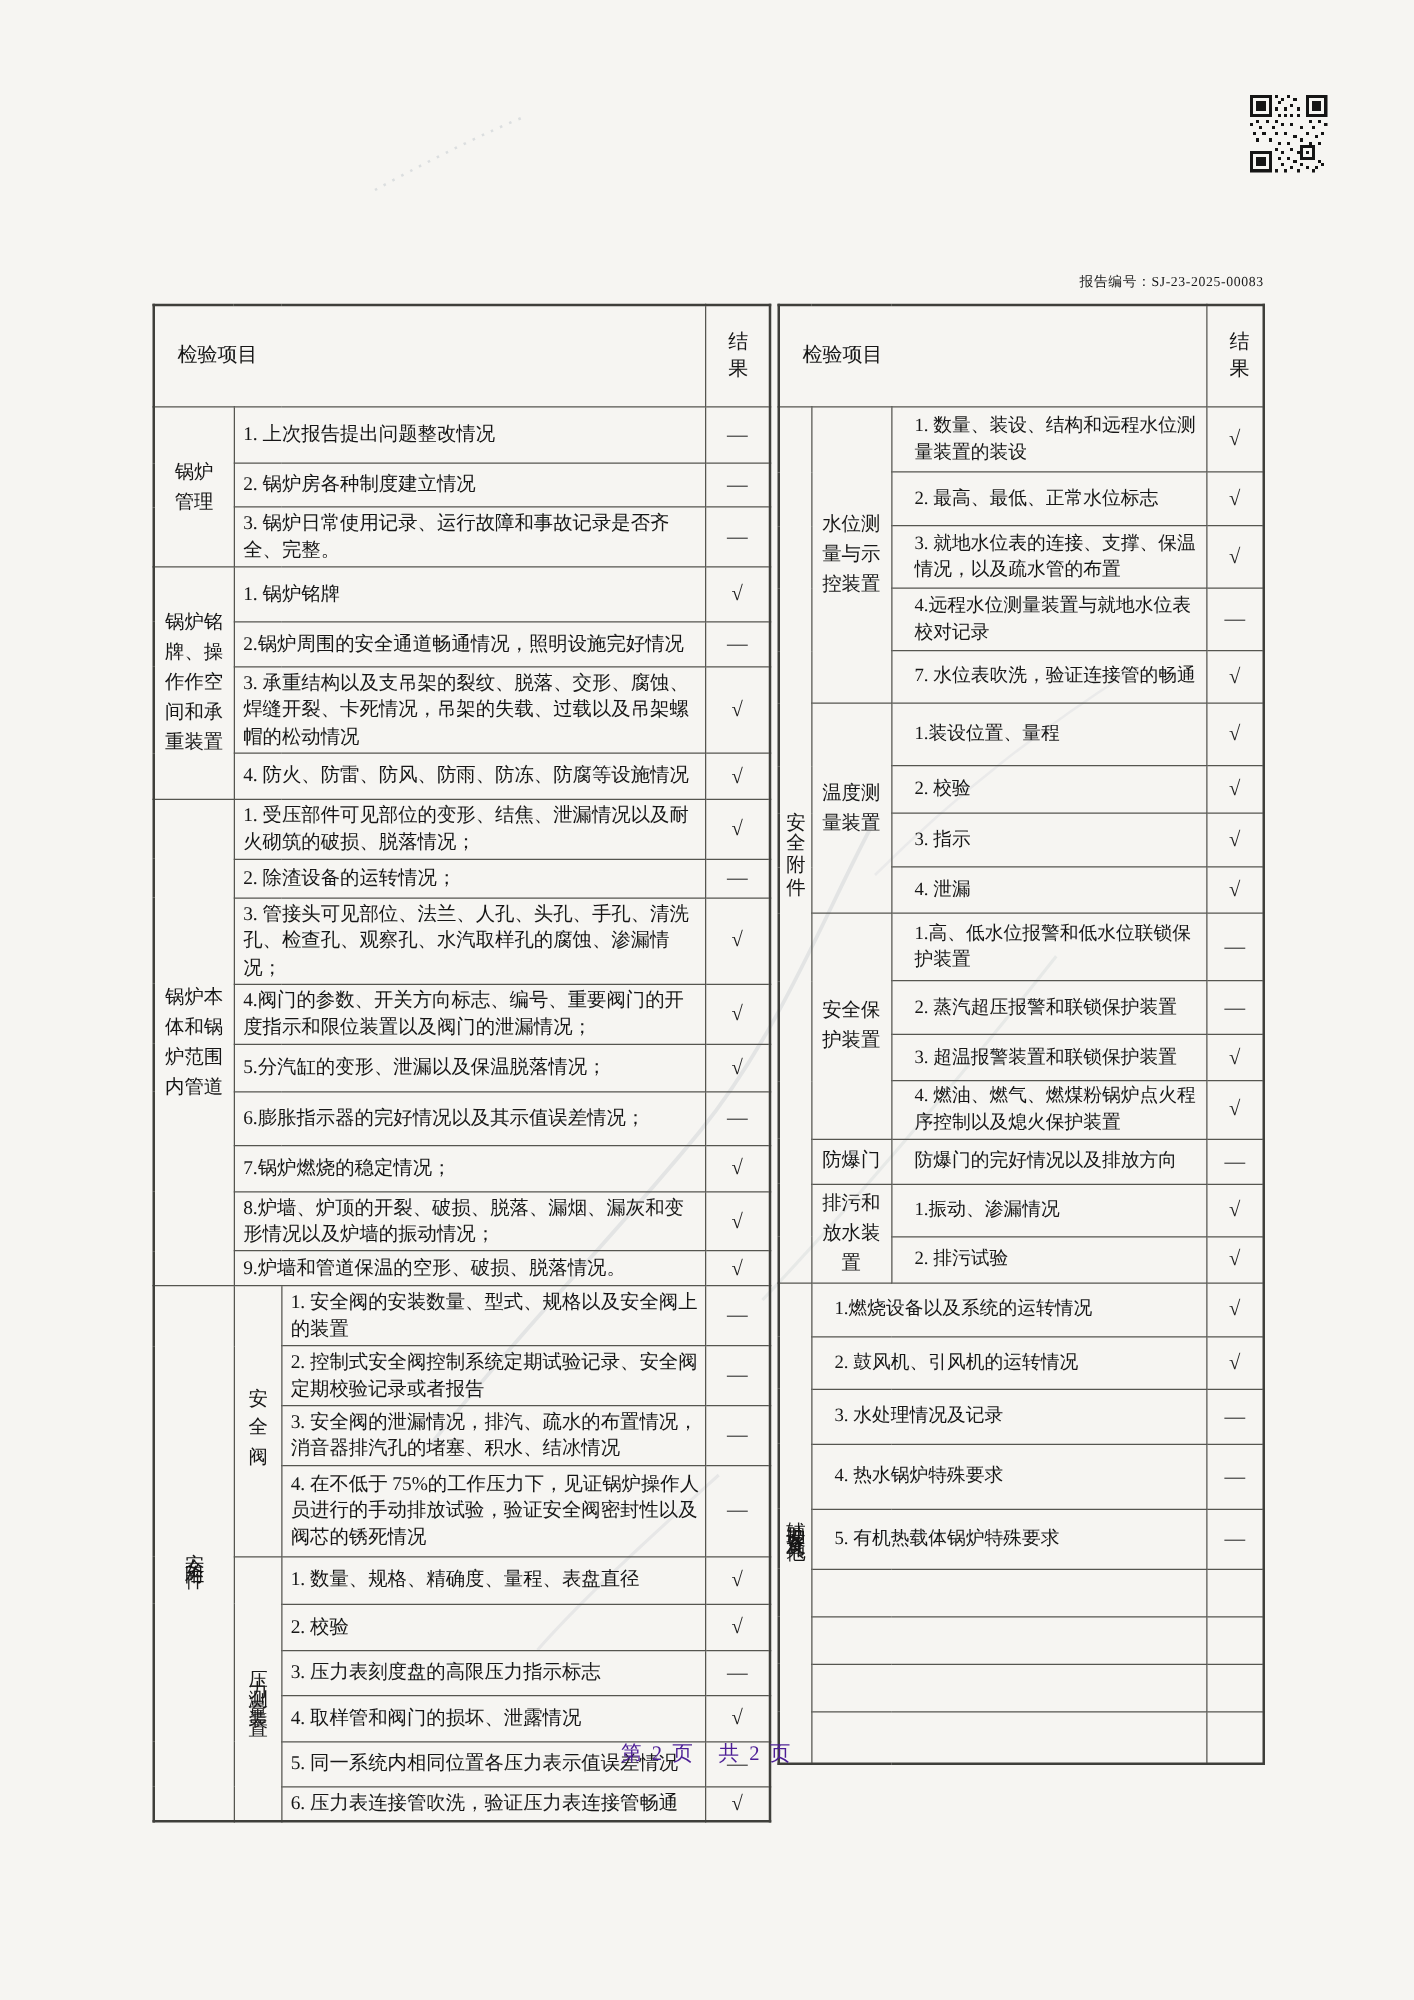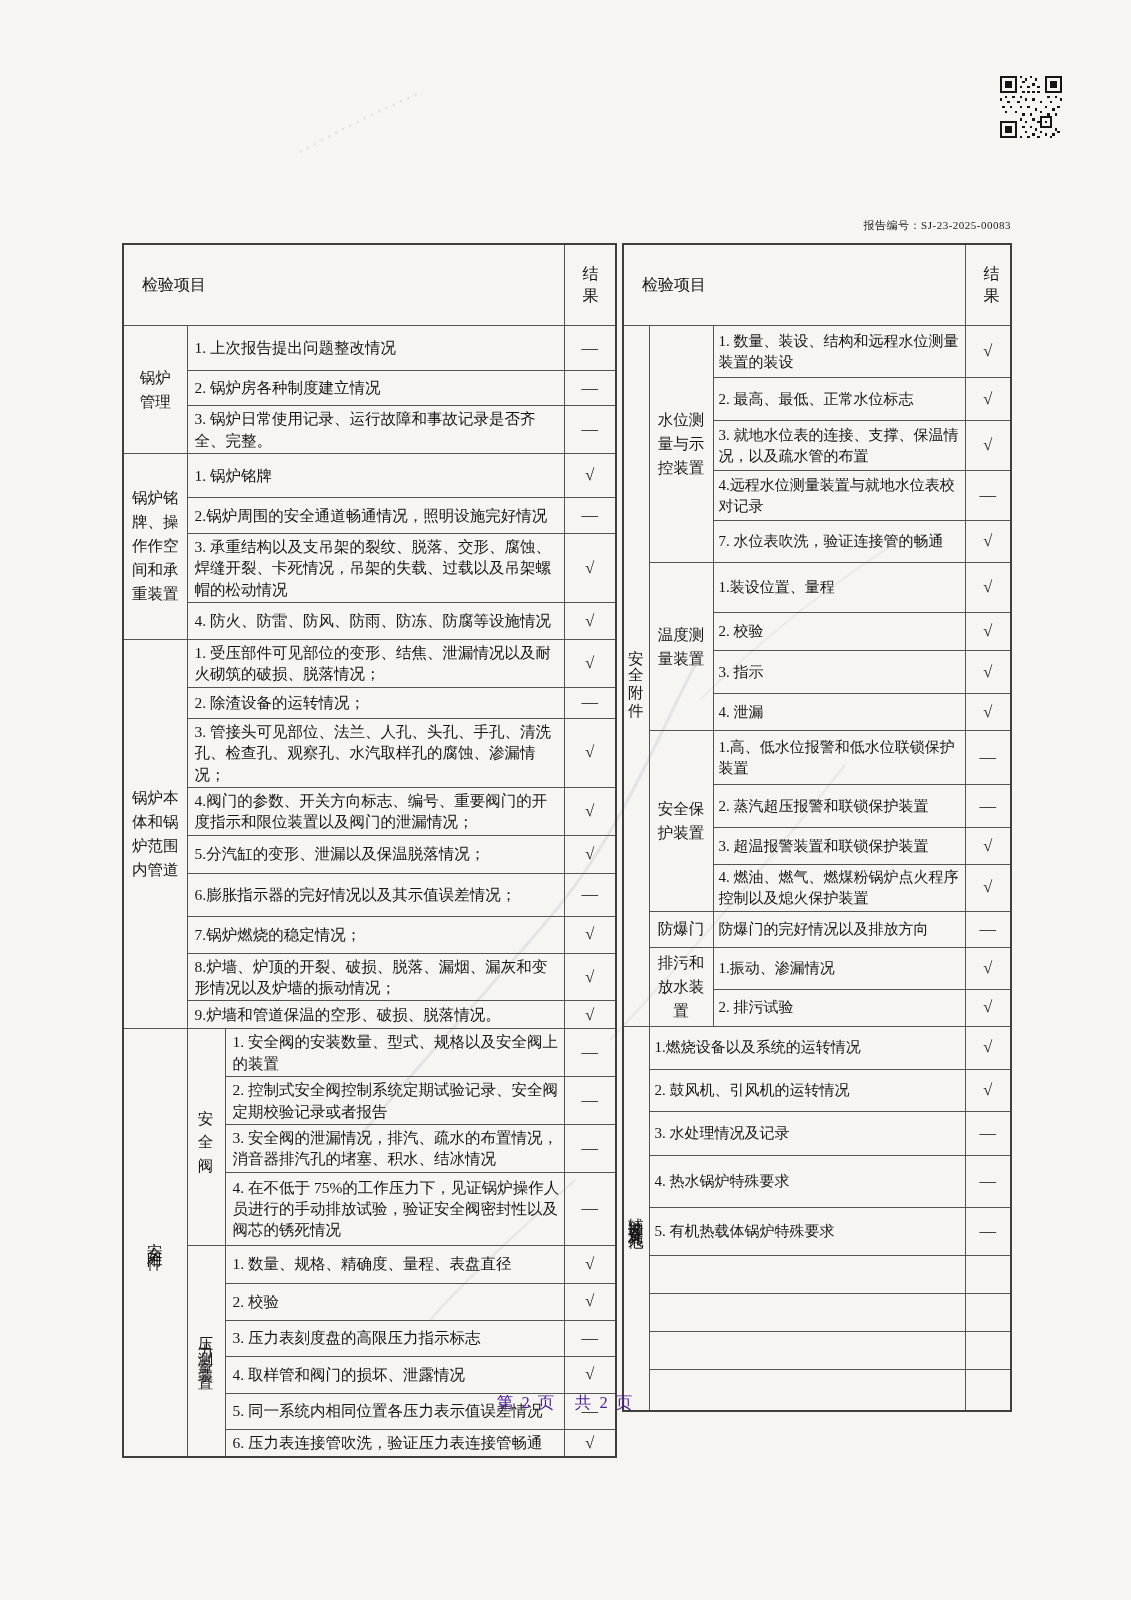--- a/index.html
+++ b/index.html
@@ -34,21 +34,21 @@
     border:1px solid #555550;
     padding:2px 4px;
     vertical-align:middle;
     font-size:15.5px;
     line-height:1.38;
     color:#161616;
   }
   table.tbl{border:2px solid #3f3f3b;}
   .hd td{text-align:left;font-size:16px;padding:18px;}
   td.item{text-align:left;padding-left:7px;padding-right:4px;}
-  .tbl-right td.item{font-size:15px;padding-left:5px;}
+  .tbl-right td.item{font-size:15px;padding-left:18px;}
   td.res{text-align:center;font-size:16.5px;color:#222;}
   td.grp,td.sub{
     text-align:center;white-space:pre-line;line-height:1.55;
     padding:2px 1px;
   }
   .vert{
     display:inline-block;
     writing-mode:vertical-rl;
     text-orientation:upright;
     line-height:1.1;

